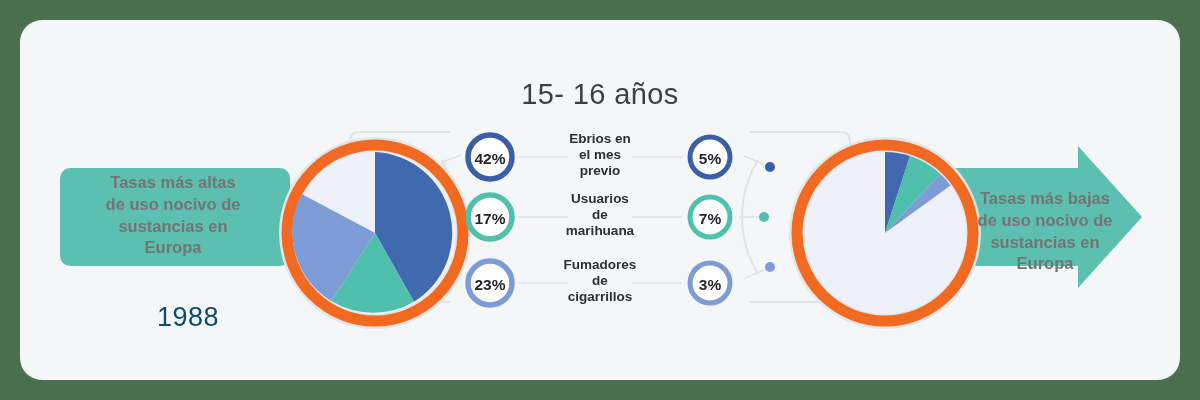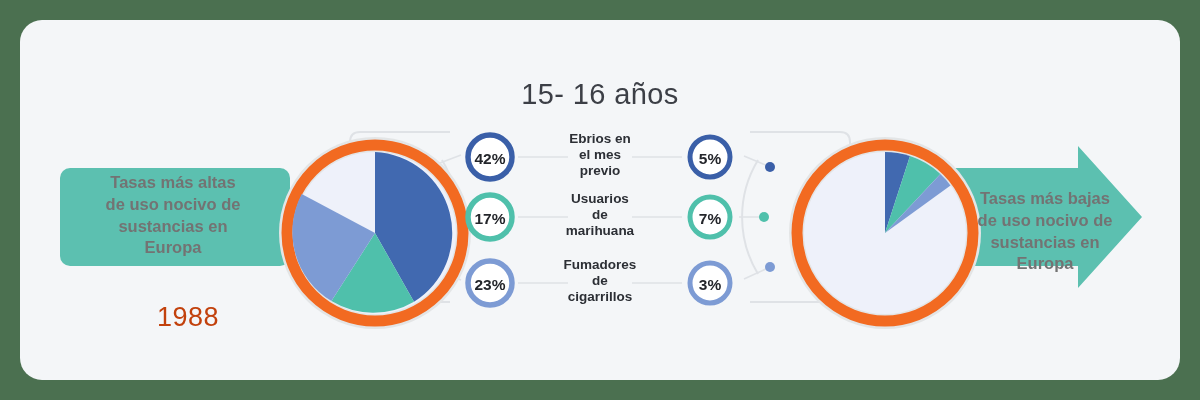--- a/index.html
+++ b/index.html
@@ -25,21 +25,21 @@
     font-size: 29px;
     font-weight: 400;
     color: #3c3f46;
     letter-spacing: 0.4px;
   }
   
   .year {
     position: absolute;
     font-size: 27px;
     font-weight: 400;
-    color: #c2410c;
+    color: #0c4a6e;
     letter-spacing: 0.5px;
     text-align: center;
     width: 180px;
   }
   #year-left  { left: 78px;  top: 282px; }
   #year-right { left: 878px; top: 282px; }
 
   
   .banner-text {
     position: absolute;

